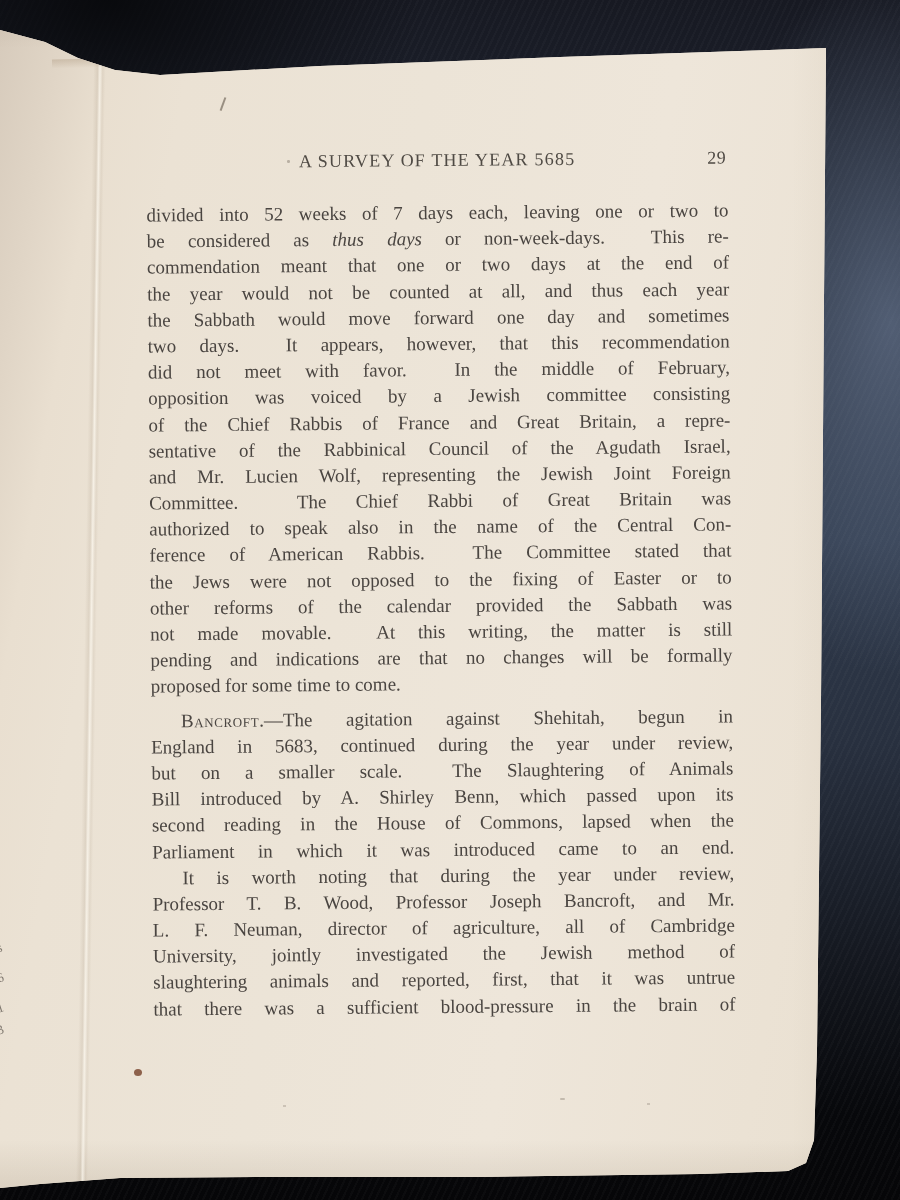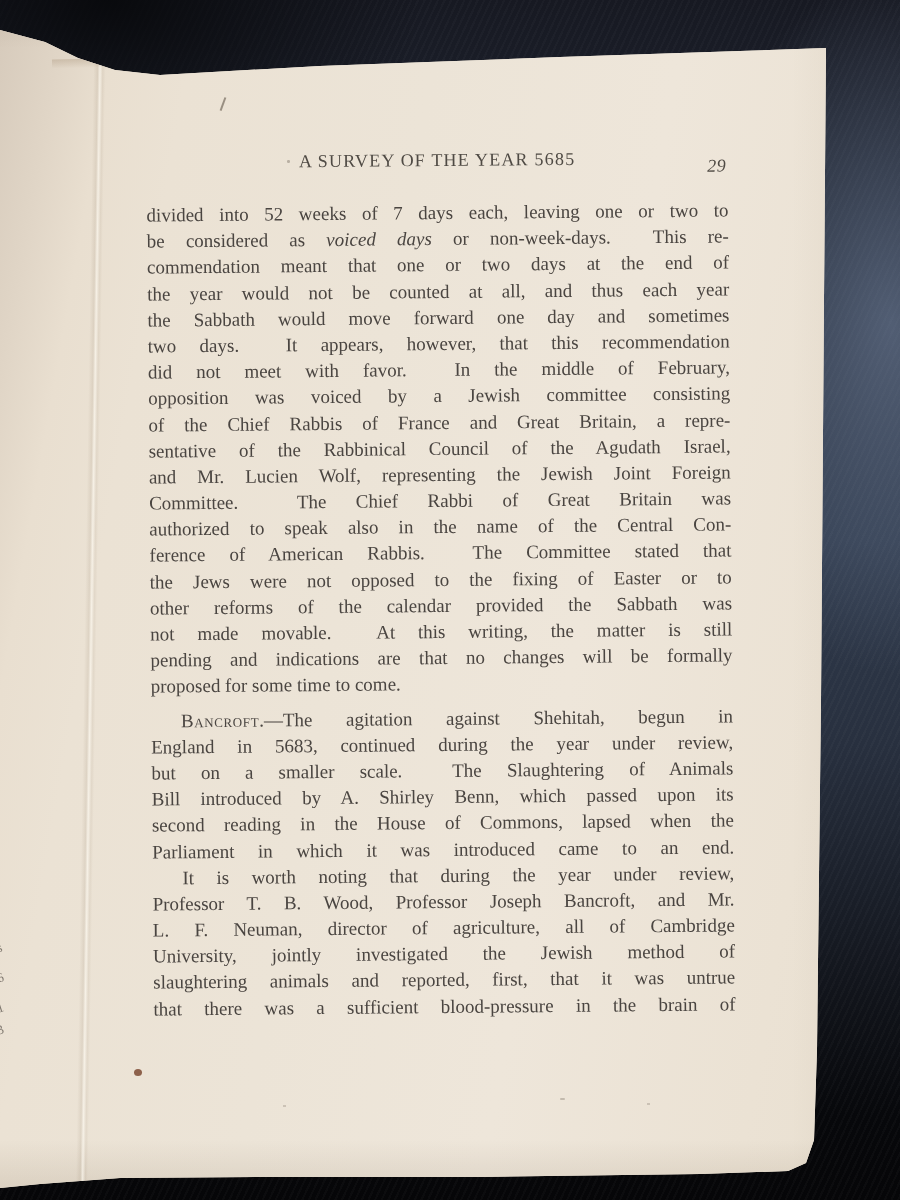--- a/index.html
+++ b/index.html
@@ -58,21 +58,21 @@
   
   .text-block {
     position: absolute; left: 146px; top: 150px; width: 582px;
     color: #4a4541;
     transform: rotate(-0.5deg); transform-origin: 50% 0;
   }
   .running-header {
     position: relative; height: 24px; margin-bottom: 26px;
     text-align: center; font-size: 18px; letter-spacing: 1.2px; color: #4f4a44;
   }
-  .page-number { position: absolute; right: 2px; top: 8px; letter-spacing: 0.5px; font-style: italic; }
+  .page-number { position: absolute; right: 2px; top: 0; letter-spacing: 0.5px; }
 
   .bl {
     font-size: 19px; line-height: 26.2px; height: 26.2px;
     text-align: justify; text-align-last: justify;
     white-space: normal; hyphens: none;
   }
   .bl.end { text-align-last: left; }
   .bl.indent { text-indent: 30px; }
   .para { margin: 0; }
   .para.space-before { margin-top: 8px; }
@@ -113,21 +113,21 @@
 
   <div class="text-block">
 
     <div class="running-header">
       <span>A SURVEY OF THE YEAR 5685</span>
       <span class="page-number">29</span>
     </div>
 
     <div class="para">
       <div class="bl">divided into 52 weeks of 7 days each, leaving one or two to</div>
-      <div class="bl"><span>be considered as </span><span class="italic">voiced days</span><span> or non-week-days.&nbsp; This re-</span></div>
+      <div class="bl"><span>be considered as </span><span class="italic">thus days</span><span> or non-week-days.&nbsp; This re-</span></div>
       <div class="bl">commendation meant that one or two days at the end of</div>
       <div class="bl">the year would not be counted at all, and thus each year</div>
       <div class="bl">the Sabbath would move forward one day and sometimes</div>
       <div class="bl">two days.&nbsp; It appears, however, that this recommendation</div>
       <div class="bl">did not meet with favor.&nbsp; In the middle of February,</div>
       <div class="bl">opposition was voiced by a Jewish committee consisting</div>
       <div class="bl">of the Chief Rabbis of France and Great Britain, a repre-</div>
       <div class="bl">sentative of the Rabbinical Council of the Agudath Israel,</div>
       <div class="bl">and Mr. Lucien Wolf, representing the Jewish Joint Foreign</div>
       <div class="bl">Committee.&nbsp; The Chief Rabbi of Great Britain was</div>

